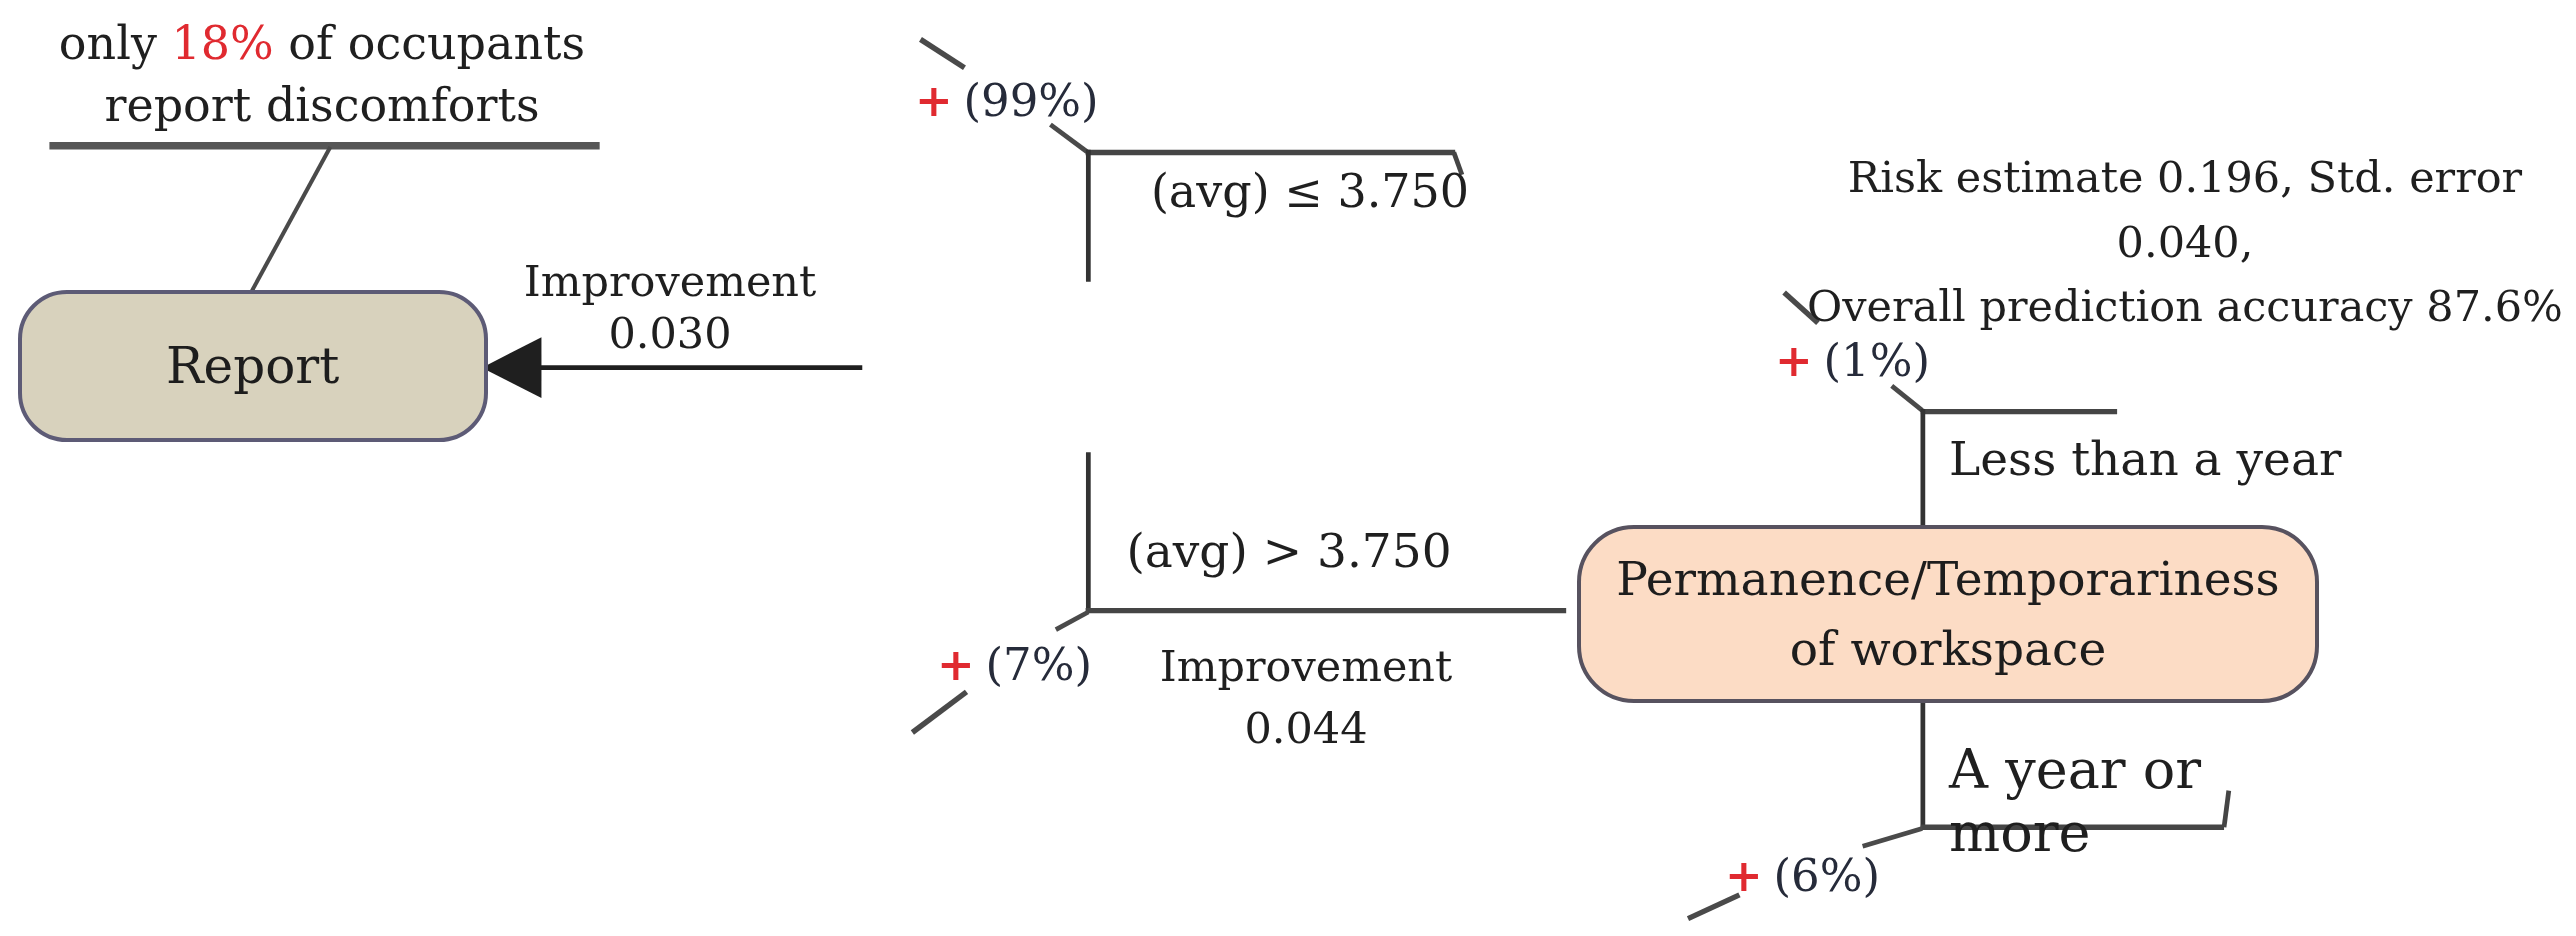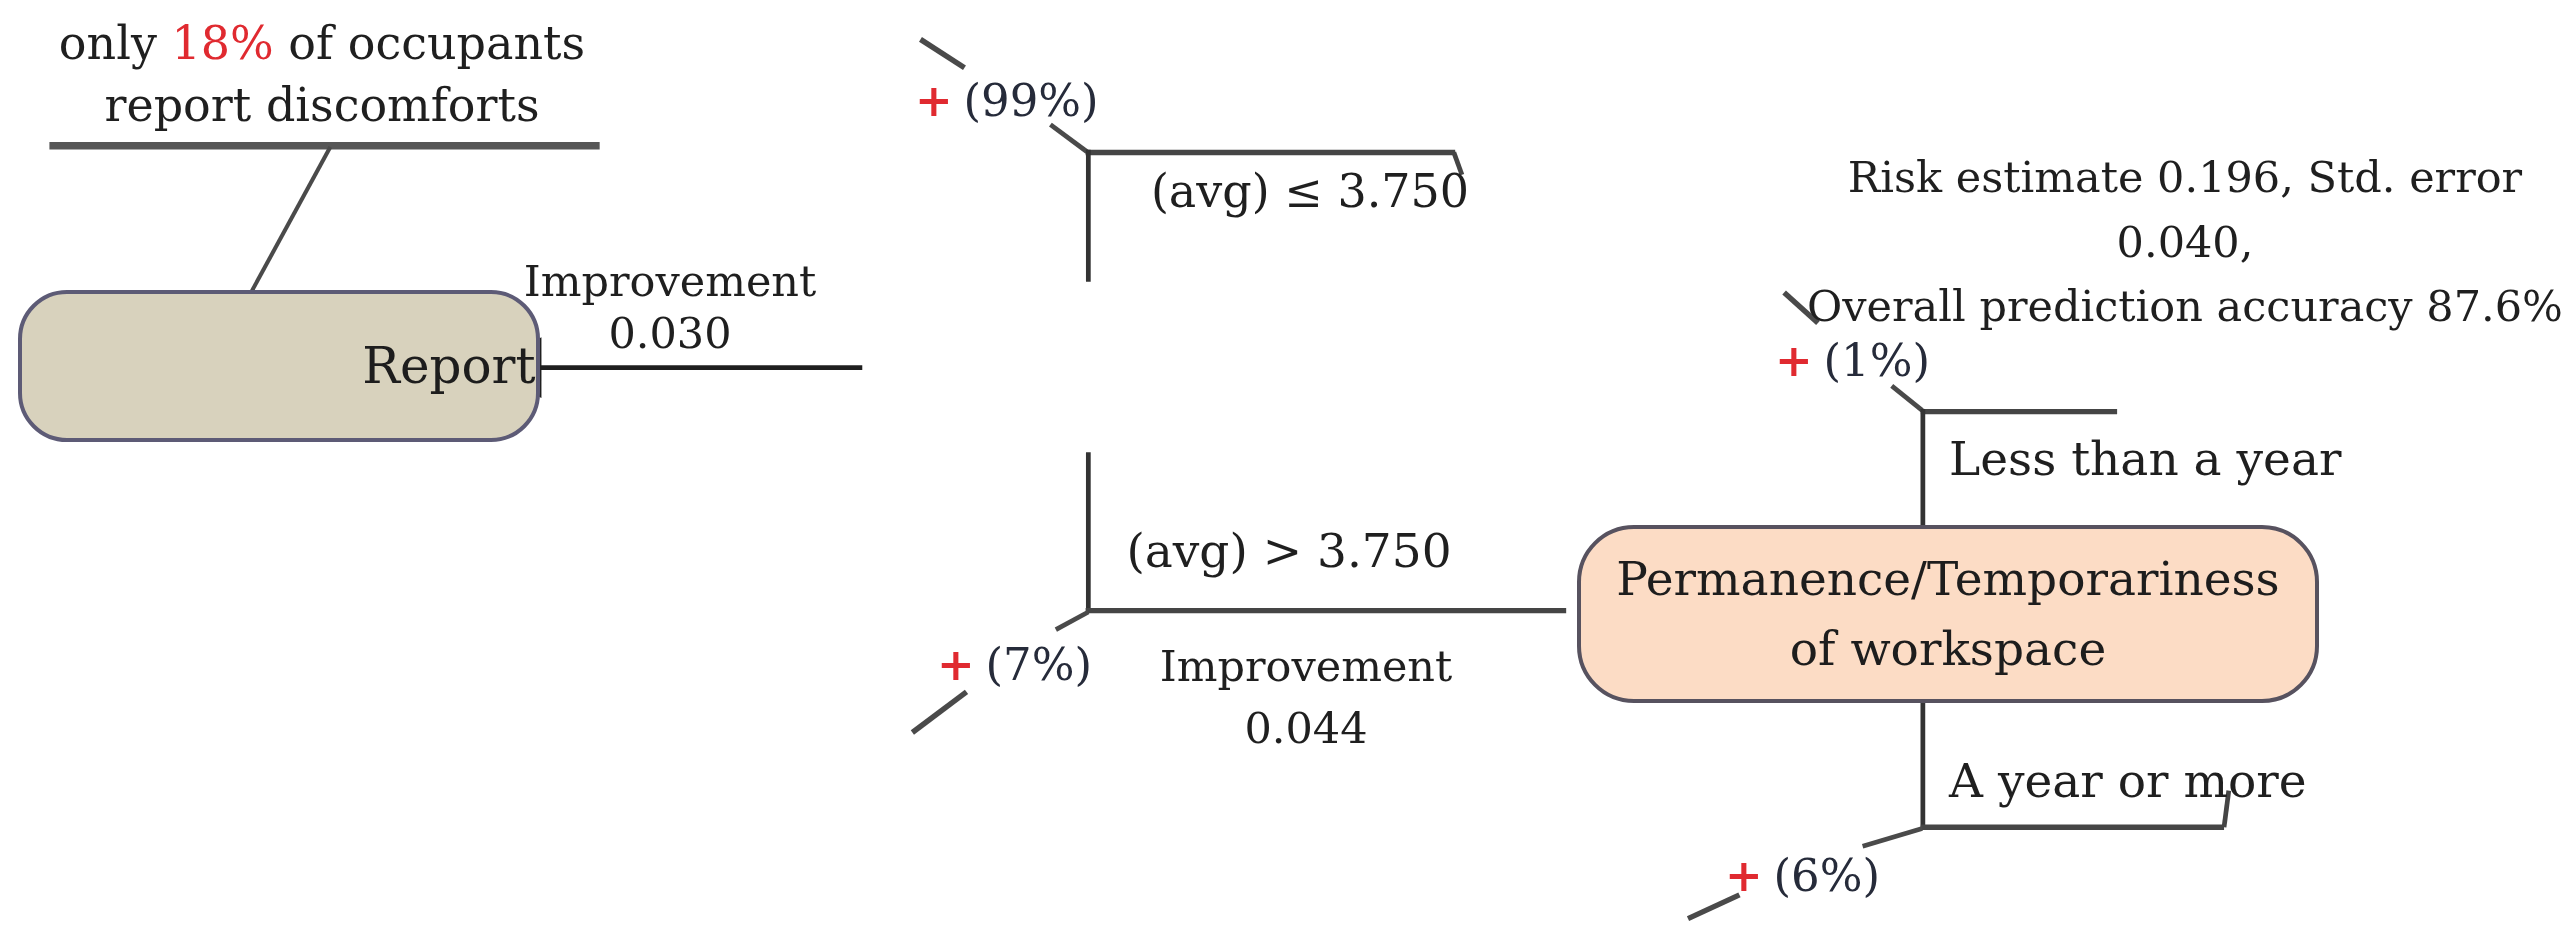--- a/index.html
+++ b/index.html
@@ -7,36 +7,36 @@
     width:2576px;height:937px;position:relative;overflow:hidden;
     background:#ffffff;
     font-family:"DejaVu Serif","Liberation Serif",serif;
   }
   #stage{position:absolute;left:0;top:0;width:2576px;height:937px;}
   #wires{position:absolute;left:0;top:0;z-index:1;}
   .node{
     position:absolute;z-index:2;display:flex;align-items:center;justify-content:center;
     text-align:center;border-style:solid;box-sizing:border-box;
   }
-  .node-report{left:17.6px;top:290px;width:522px;height:152px;border-radius:49px;border-width:4.7px;
-    font-size:50px;line-height:1.32;justify-content:flex-end;}
+  .node-report{left:17.6px;top:290px;width:470px;height:152px;border-radius:49px;border-width:4.7px;
+    font-size:50px;line-height:1.32;}
   .node-natural{left:860px;top:277px;width:470px;height:177px;border-radius:57px;border-width:5.4px;
     font-size:53px;}
   .node-permanence{left:1563px;top:525px;width:742px;height:178px;border-radius:57px;border-width:4.7px;
     font-size:47px;line-height:1.5;}
   .lbl{position:absolute;z-index:2;color:#1f1f1f;}
   .center{text-align:center;}
   .annotation{left:41px;top:12.2px;width:562px;font-size:46px;line-height:1.35;}
   .imp-left{left:494px;top:255px;width:352px;font-size:43px;line-height:1.22;}
   .cond-top{left:1117px;top:164px;width:386px;font-size:46px;}
   .cond-bottom{left:1096px;top:523px;width:386px;font-size:47px;}
   .imp-right{left:1137px;top:635px;width:338px;font-size:43px;line-height:1.45;}
   .stats{left:1794px;top:145px;width:782px;font-size:43px;line-height:1.5;}
   .leaf-less{left:1949px;top:431px;width:406px;font-size:47px;text-align:left;}
-  .leaf-more{left:1949px;top:738px;width:406px;font-size:47px;text-align:left;margin-top:15px;}
+  .leaf-more{left:1949px;top:738px;width:406px;font-size:54px;text-align:left;}
   .pct{position:absolute;z-index:2;font-size:45px;color:#262b3a;white-space:nowrap;}
   .pct-11{left:915px;top:74px;}
   .pct-1{left:1775px;top:334px;}
   .pct-7{left:937px;top:638px;}
   .pct-6{left:1725px;top:849px;}
   .plus{font-weight:bold;margin-right:10.8px;}
 </style>
 </head>
 <body>
 

